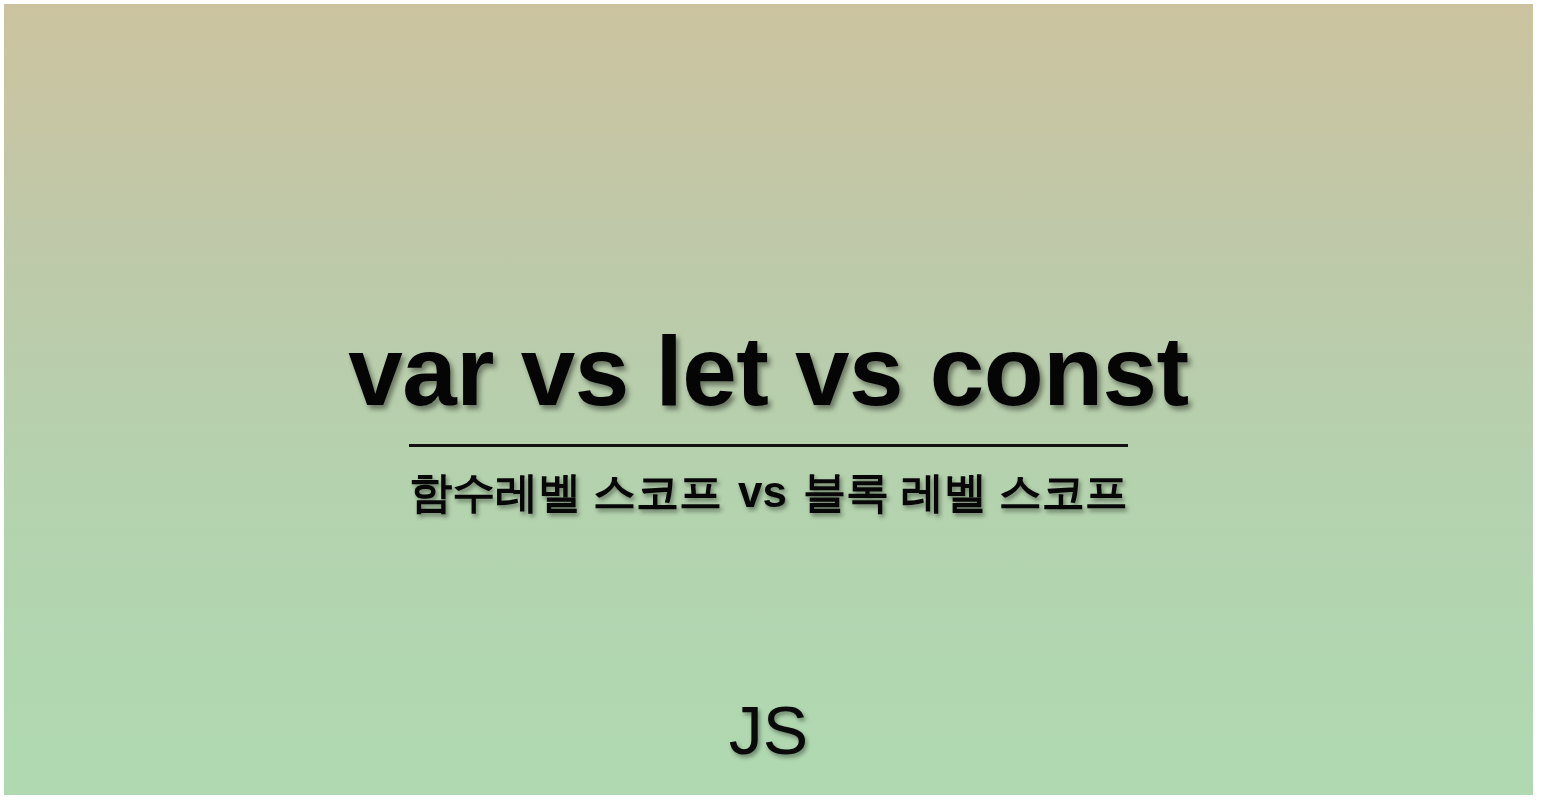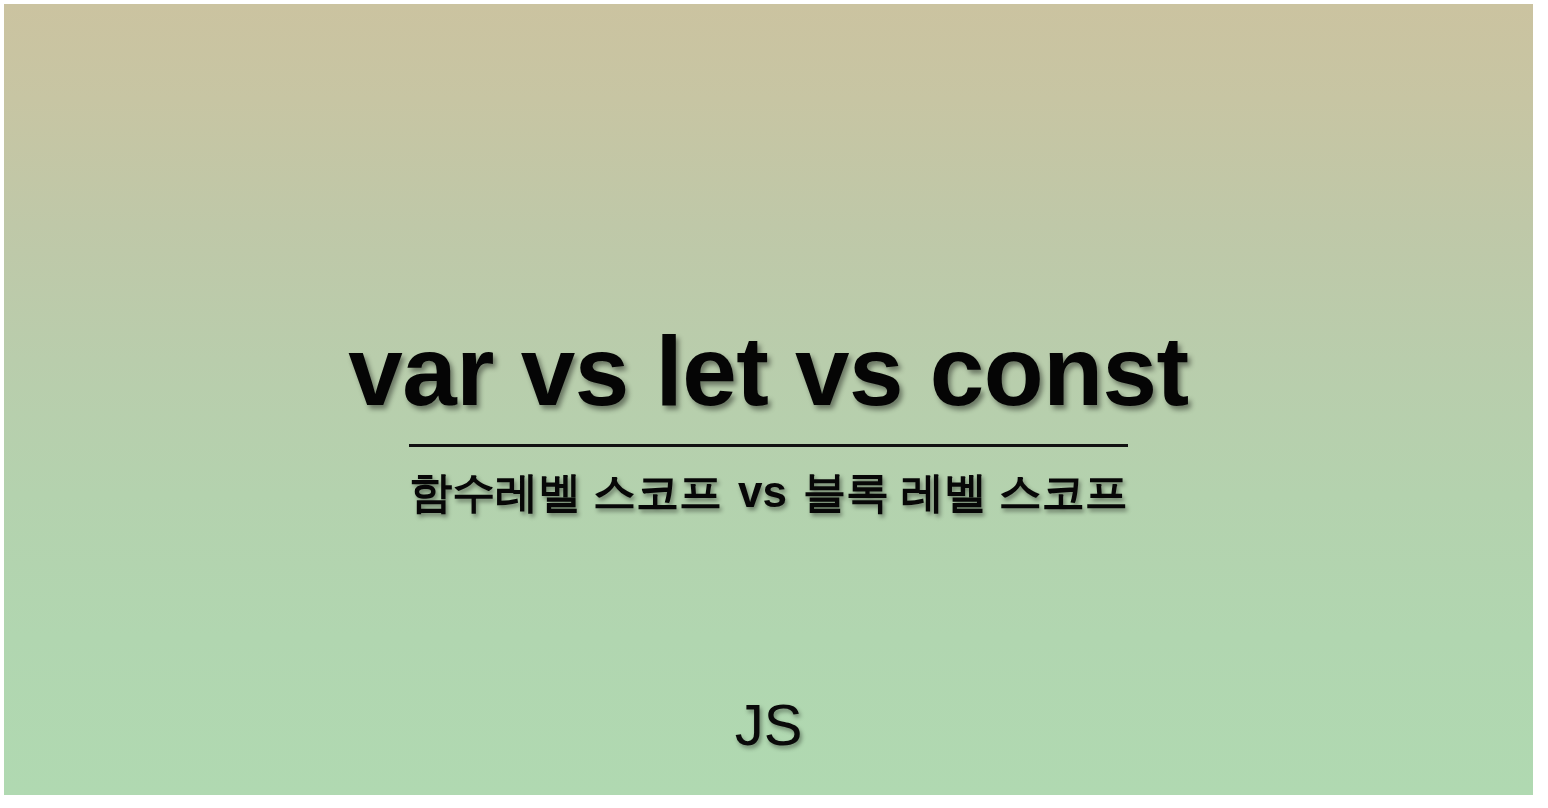--- a/index.html
+++ b/index.html
@@ -98,21 +98,21 @@
   }
 
   .slide-tag {
     position: absolute;
     left: 0;
     right: 0;
     top: 692px;
     text-align: center;
     font-family: "Liberation Sans", sans-serif;
     font-weight: 400;
-    font-size: 58px;
+    font-size: 68px;
     line-height: 1.0;
     color: #0a0a0a;
     text-shadow: 2px 3px 4px rgba(0, 0, 0, 0.38);
   }
 </style>
 </head>
 <body>
 
 <div class="slide-frame">
   <div class="slide-canvas"></div>

